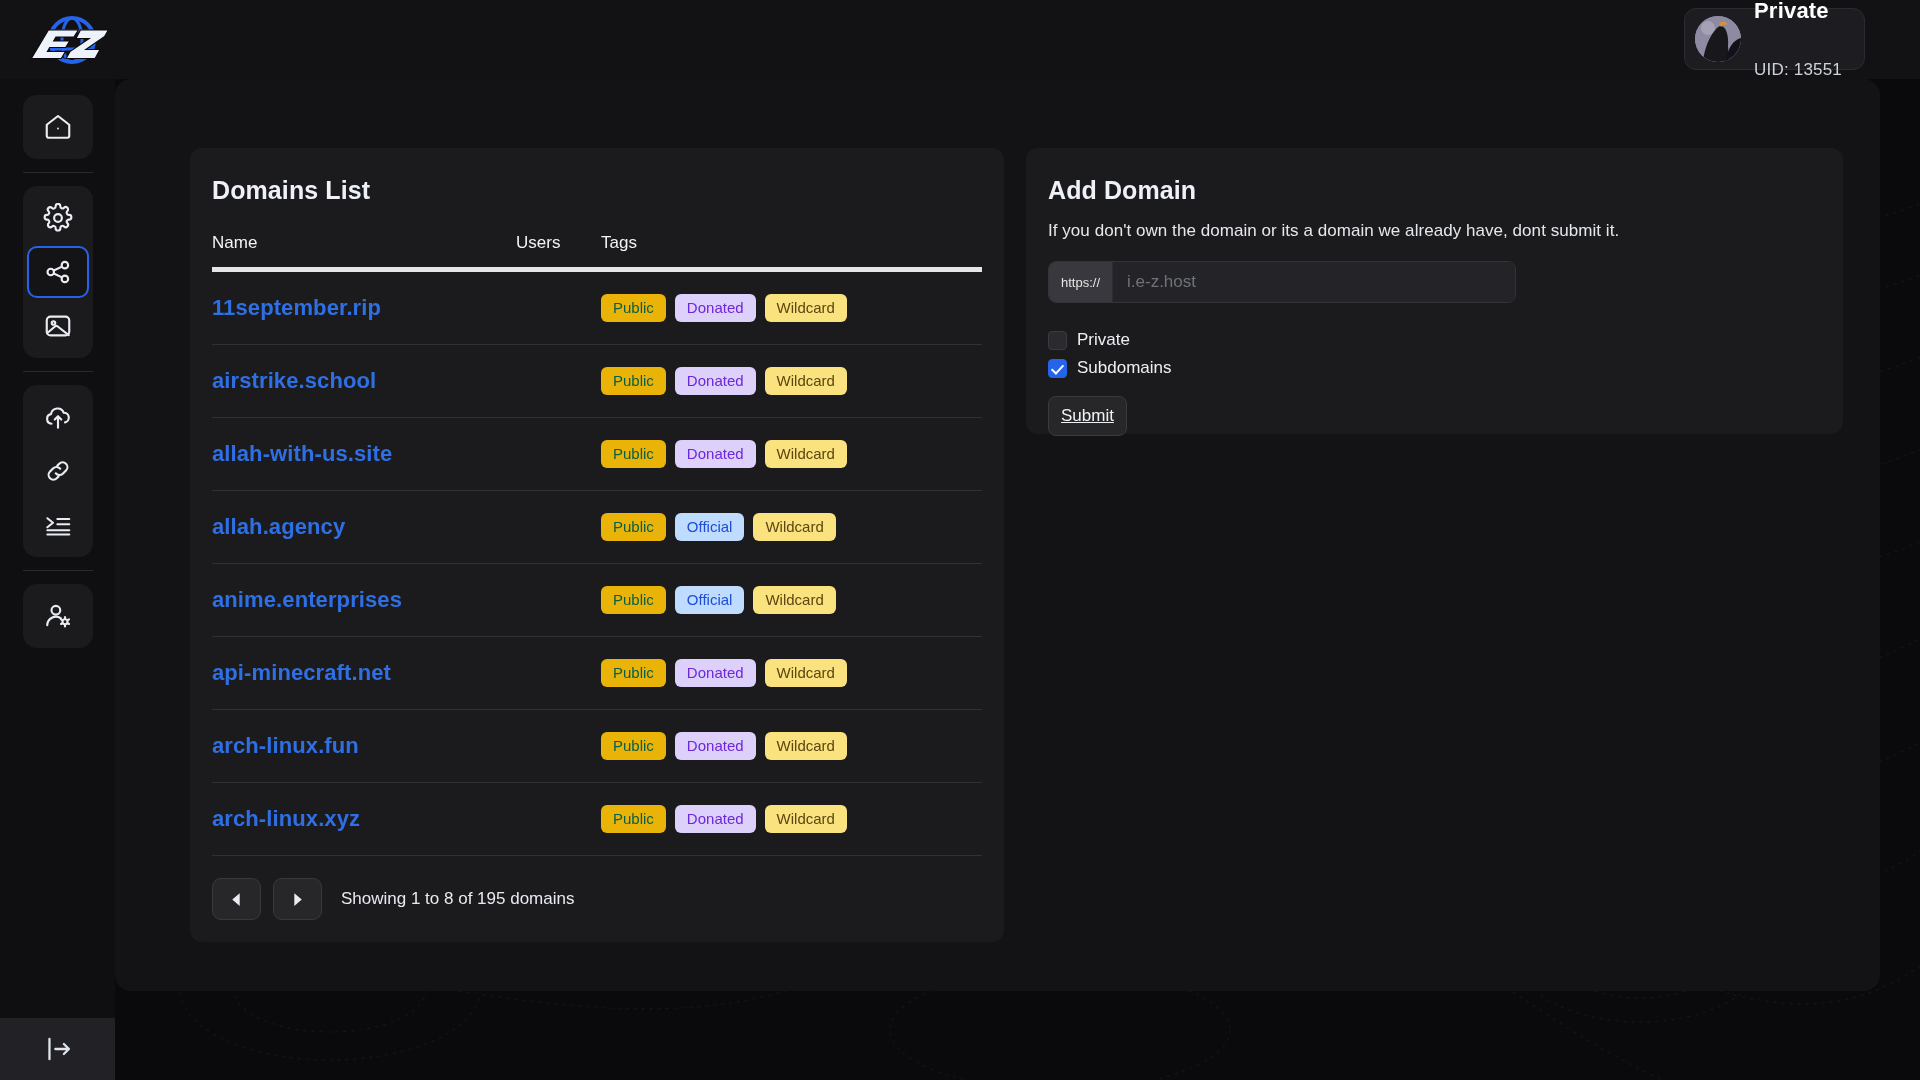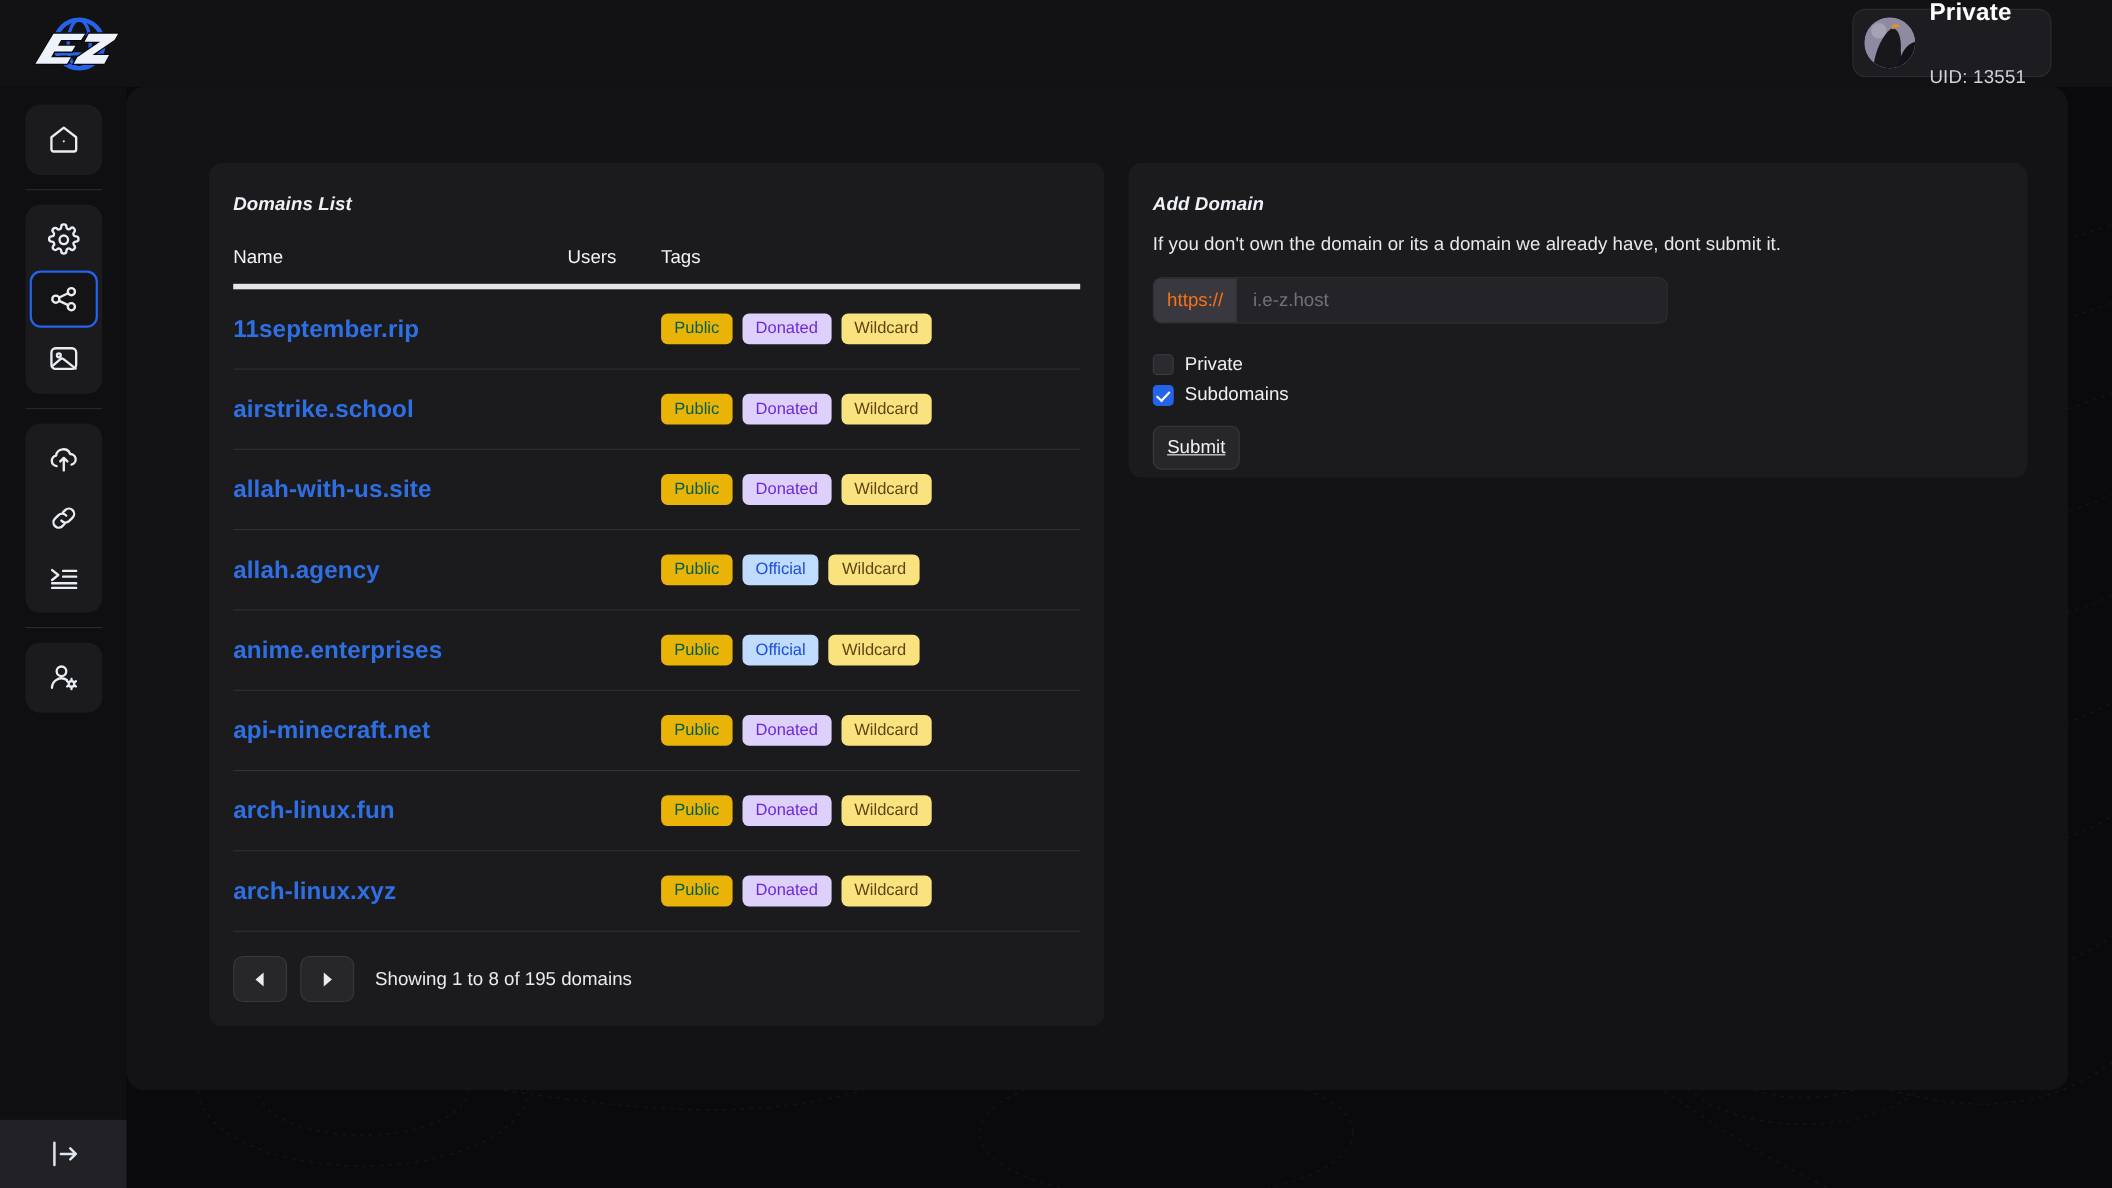--- a/index.html
+++ b/index.html
@@ -152,25 +152,24 @@
   .card-domains {
     width: 814px;
     padding: 28px 22px 22px 22px;
   }
   .card-add {
     width: 817px;
     height: 286px;
     padding: 28px 22px 22px 22px;
   }
   .card-title {
-    font-size: 17px;
+    font-size: 25px;
     font-weight: 700;
     color: #eef1f7;
     letter-spacing: .1px;
-    font-style: italic;
   }
 
   
   .tbl { width: 100%; margin-top: 28px; }
   .thead {
     display: flex;
     align-items: flex-end;
     padding-bottom: 14px;
     border-bottom: 5px solid #e5e5e5;
   }
@@ -246,22 +245,22 @@
     height: 42px;
     border-radius: 8px;
     overflow: hidden;
     border: 1px solid #333338;
   }
   .url-prefix {
     display: flex;
     align-items: center;
     padding: 0 12px;
     background: #39383f;
-    color: #f97316;
-    font-size: 17px;
+    color: #e5e5e5;
+    font-size: 13px;
     border-right: 1px solid #2c2c31;
   }
   .url-input {
     flex: 1;
     background: #242428;
     border: 0;
     outline: none;
     color: #e8eaee;
     font-size: 17px;
     padding: 0 14px;

